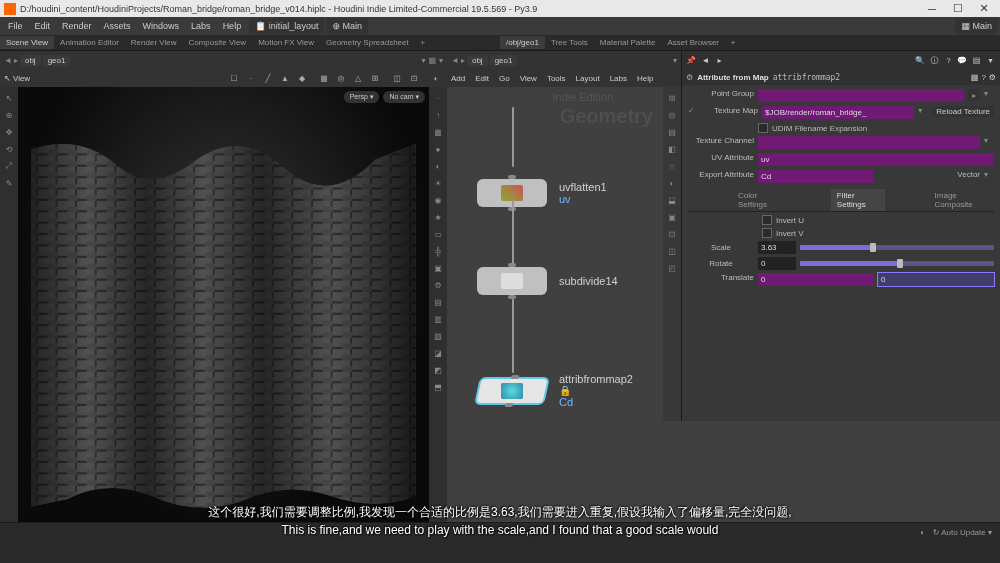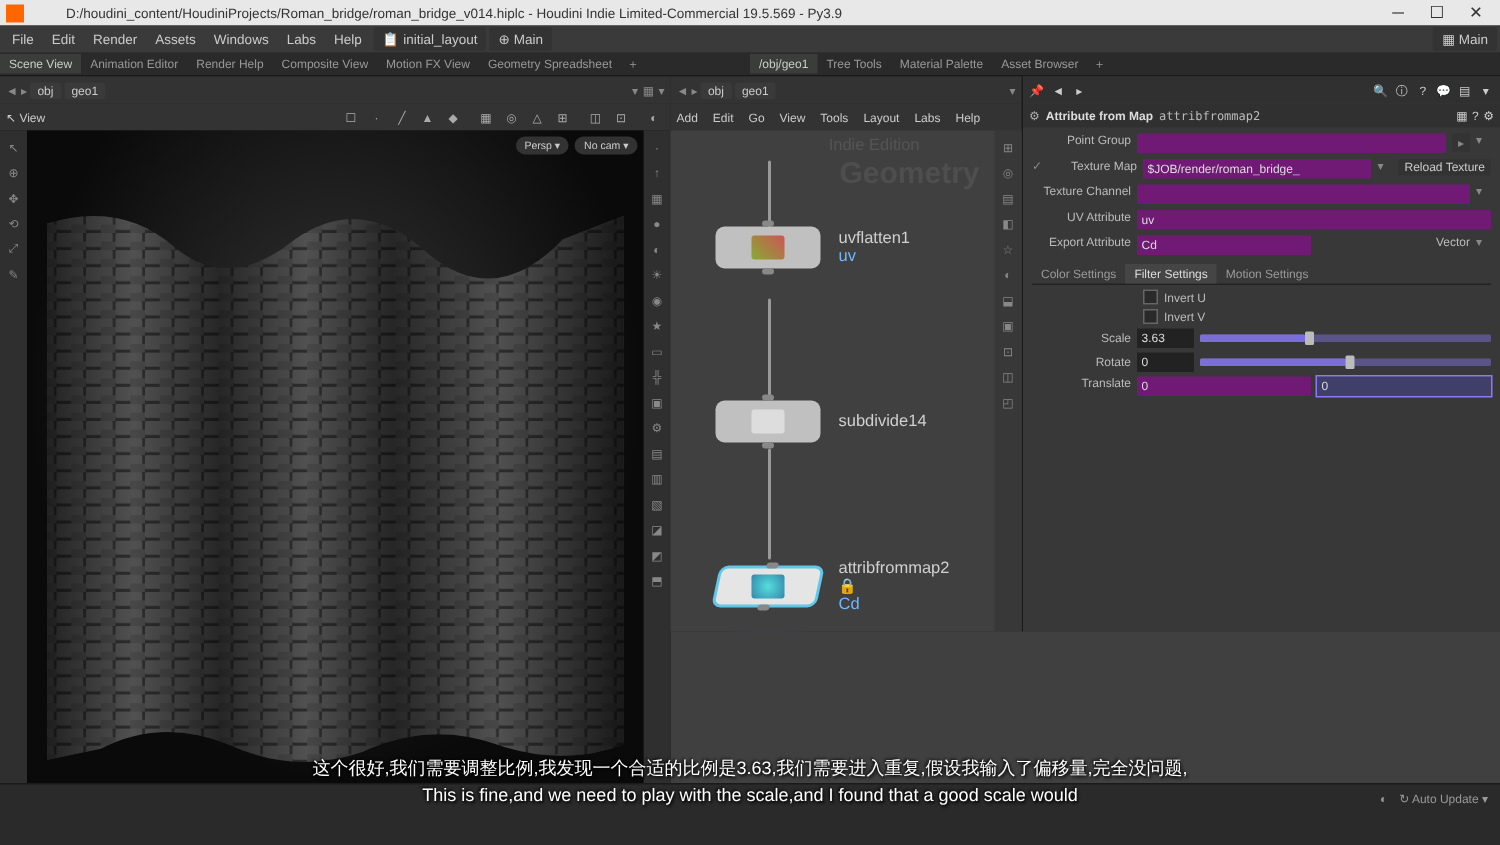--- a/index.html
+++ b/index.html
@@ -1,21 +1,21 @@
 <!DOCTYPE html>
 <html><head>
 <meta charset="utf-8">
 <style>
 * { margin: 0; padding: 0; box-sizing: border-box; font-family: -apple-system, "Segoe UI", Arial, sans-serif; }
 body { width: 1000px; height: 563px; background: #2a2a2a; color: #ccc; font-size: 9px; overflow: hidden; position: relative; }
 
 
 .title-bar { height: 17px; background: #e8e8e8; color: #333; display: flex; align-items: center; padding: 0 4px; font-size: 9px; }
 .title-bar .app-icon { width: 12px; height: 12px; background: #ff6600; margin-right: 4px; }
-.title-bar .title-text { flex: 1; margin-left: 24px; }
+.title-bar .title-text { flex: 1; }
 .title-bar .win-btns { display: flex; gap: 2px; }
 .title-bar .win-btn { width: 24px; height: 14px; display: flex; align-items: center; justify-content: center; color: #333; font-size: 11px; }
 
 
 .menu-bar { height: 18px; background: #3a3a3a; display: flex; align-items: center; padding: 0 2px; font-size: 9px; }
 .menu-bar .menu-item { padding: 3px 6px; color: #ccc; }
 .menu-bar .crumb { padding: 3px 6px; background: #333; color: #ccc; margin-left: 2px; border-radius: 2px; }
 .menu-bar .right { margin-left: auto; display: flex; align-items: center; }
 
 
@@ -93,25 +93,25 @@
 .param-body { padding: 4px 6px; font-size: 8px; display: flex; flex-direction: column; gap: 3px; }
 .param-row { display: flex; align-items: flex-start; gap: 4px; min-height: 14px; }
 .param-row .plabel { width: 66px; text-align: right; color: #bbb; font-size: 8px; }
 .param-row .pfield { flex: 1; background: #701a75; border: none; color: #ddd; font-size: 8px; padding: 1px 3px; height: 13px; }
 .param-row .pfield.sel { background: #3f3f6a; outline: 1px solid #8a78ff; }
 .param-row .btn-sm { padding: 1px 4px; background: #333; color: #ccc; font-size: 8px; border-radius: 2px; }
 .param-row .pick { width: 12px; height: 12px; background: #333; display: flex; align-items: center; justify-content: center; color: #888; }
 .param-row .dd-arrow { width: 10px; color: #888; }
 
 .param-tabs { display: flex; border-bottom: 1px solid #222; margin-top: 2px; }
-.param-tabs .pt { padding: 2px 6px; font-size: 8px; color: #999; }
+.param-tabs .pt { padding: 2px 6px; font-size: 8px; color: #999; margin-left: 44px; }
 .param-tabs .pt.sel { background: #454545; color: #ddd; }
 
 .slider-row { display: flex; align-items: center; gap: 4px; }
-.slider-row .plabel { width: 66px; text-align: right; color: #bbb; font-size: 8px; }
+.slider-row .plabel { width: 66px; text-align: center; color: #bbb; font-size: 8px; }
 .slider-row .numf { width: 38px; background: #222; border: none; color: #ddd; font-size: 8px; padding: 1px 3px; height: 13px; }
 .slider-track { flex: 1; height: 10px; position: relative; display: flex; align-items: center; }
 .slider-bar { height: 5px; width: 100%; background: #5a5488; border-radius: 1px; position: relative; }
 .slider-fill { position: absolute; left: 0; top: 0; height: 100%; background: #7a6fd8; border-radius: 1px; }
 .slider-thumb { position: absolute; top: -2px; width: 6px; height: 9px; background: #bbb; border-radius: 1px; }
 
 .checkbox-row { display: flex; align-items: center; gap: 4px; padding-left: 70px; }
 .checkbox-row .cb { width: 10px; height: 10px; border: 1px solid #666; background: #2a2a2a; }
 .checkbox-row .cblbl { font-size: 8px; color: #bbb; }
 
@@ -149,21 +149,21 @@
   <span class="crumb">⊕ <span>Main</span></span>
   <div class="right">
     <span class="crumb">▦ <span>Main</span></span>
   </div>
 </div>
 
 <div style="display:flex">
   <div class="pane-tabs" style="width:500px">
     <span class="ptab sel">Scene View</span>
     <span class="ptab">Animation Editor</span>
-    <span class="ptab">Render Help</span>
+    <span class="ptab">Render View</span>
     <span class="ptab">Composite View</span>
     <span class="ptab">Motion FX View</span>
     <span class="ptab">Geometry Spreadsheet</span>
     <span class="plus">＋</span>
   </div>
   <div class="pane-tabs" style="flex:1">
     <span class="ptab sel">/obj/geo1</span>
     <span class="ptab">Tree Tools</span>
     <span class="ptab">Material Palette</span>
     <span class="ptab">Asset Browser</span>
@@ -290,21 +290,21 @@
           <span class="nm">Labs</span>
           <span class="nm">Help</span>
         </div>
         <div class="node-canvas">
           <div class="node-canvas-inner">
             <div class="indie-bg">Indie Edition</div>
             <div class="geo-bg">Geometry</div>
 
             <div class="wire" style="top:20px;height:60px;left:65px"></div>
 
-            <div class="node" style="top:64px;left:30px">
+            <div class="node" style="top:92px;left:30px">
               <div class="body">
                   <div class="thumb" style="background:linear-gradient(45deg,#8a3,#c55)"></div>
                 </div>
               <div class="label">
                 <span class="name">uvflatten1</span>
                 <span class="sub">uv</span>
               </div>
             </div>
 
             <div class="wire" style="top:112px;height:68px;left:65px"></div>
@@ -380,41 +380,45 @@
             <span class="pick">▸</span>
             <span class="dd-arrow">▾</span>
           </div>
           <div class="param-row">
             <span style="width:10px;color:#888">✓</span>
             <span class="plabel" style="width:56px">Texture Map</span>
             <input class="pfield" value="$JOB/render/roman_bridge_" style="">
             <span class="dd-arrow">▾</span>
             <span class="btn-sm">Reload Texture</span>
           </div>
+          <div class="checkbox-row">
+            <span class="cb"></span>
+            <span class="cblbl">UDIM Filename Expansion</span>
+          </div>
           <div class="param-row">
             <span class="plabel">Texture Channel</span>
             <input class="pfield" value="" style="">
             <span class="dd-arrow">▾</span>
           </div>
           <div class="param-row">
             <span class="plabel">UV Attribute</span>
             <input class="pfield" value="uv" style="">
           </div>
           <div class="param-row">
             <span class="plabel">Export Attribute</span>
             <input class="pfield" style="flex: 0 0 80px;" value="Cd">
             <span style="flex:1"></span>
             <span style="color:#bbb">Vector</span>
             <span class="dd-arrow">▾</span>
           </div>
 
           <div class="param-tabs">
             <span class="pt">Color Settings</span>
             <span class="pt sel">Filter Settings</span>
-            <span class="pt">Motion Settings</span>
+            <span class="pt">Image Composite</span>
           </div>
 
           <div class="checkbox-row" style="padding-left:74px">
             <span class="cb"></span>
             <span class="cblbl">Invert U</span>
           </div>
           <div class="checkbox-row" style="padding-left:74px">
             <span class="cb"></span>
             <span class="cblbl">Invert V</span>
           </div>

